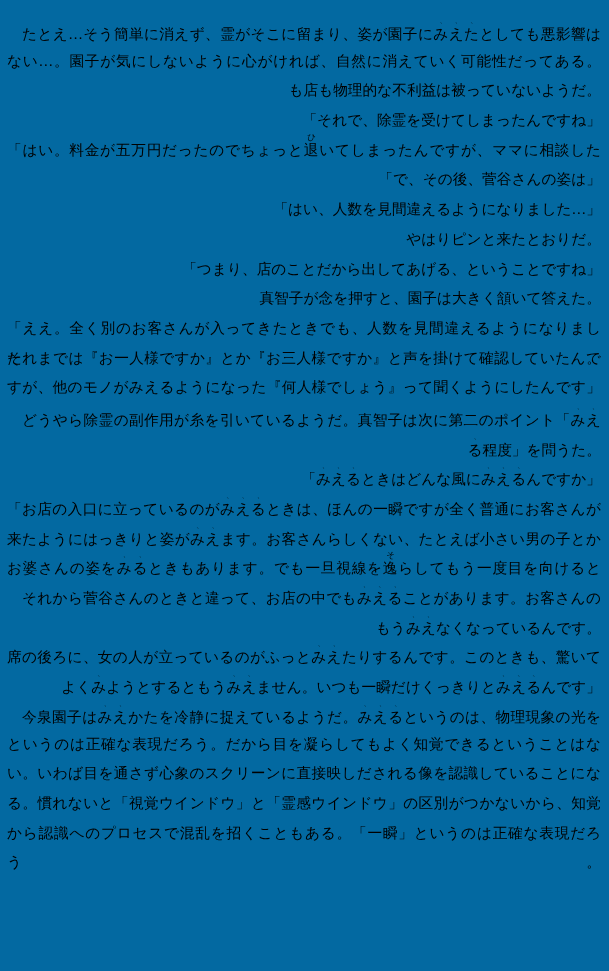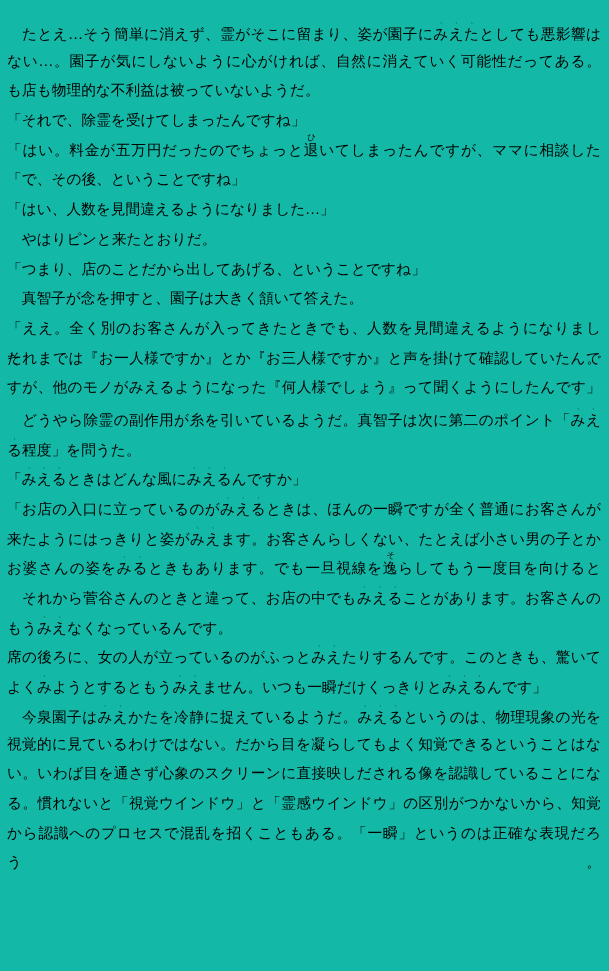--- a/index.html
+++ b/index.html
@@ -12,29 +12,29 @@
     height: 971px;
     overflow: hidden;
     color: #000000;
     font-family: "Liberation Serif", "DejaVu Serif", serif;
   }
   .page {
     box-sizing: border-box;
     width: 609px;
     height: 971px;
     padding: 17px 8px 0 7px;
-    background: #14b8a6;
+    background: #0369a1;
   }
   .line {
     margin: 0;
     font-size: 14.7px;
     line-height: 29.7px;
     height: 29.7px;
     letter-spacing: 0;
-    text-align: left;
+    text-align: right;
     color: #000000;
   }
   
   .line.fill {
     text-align: justify;
     text-align-last: justify;
   }
   
   .dots {
     -webkit-text-emphasis: filled sesame;
@@ -57,37 +57,37 @@
 </head>
 <body>
 
 <main class="page">
   <div id="text-block">
       <p class="line fill">　たとえ…そう簡単に消えず、霊がそこに留まり、姿が園子に<span class="dots">みえた</span>としても悪影響は</p>
       <p class="line fill">ない…。園子が気にしないように心がければ、自然に消えていく可能性だってある。</p>
       <p class="line">も店も物理的な不利益は被っていないようだ。</p>
       <p class="line">「それで、除霊を受けてしまったんですね」</p>
       <p class="line fill">「はい。料金が五万円だったのでちょっと<span class="rbase">退<span class="rtext">ひ</span></span>いてしまったんですが、ママに相談した</p>
-      <p class="line">「で、その後、ということですね」</p>
+      <p class="line">「で、その後、菅谷さんの姿は」</p>
       <p class="line">「はい、人数を見間違えるようになりました…」</p>
       <p class="line">　やはりピンと来たとおりだ。</p>
       <p class="line">「つまり、店のことだから出してあげる、ということですね」</p>
       <p class="line">　真智子が念を押すと、園子は大きく頷いて答えた。</p>
       <p class="line fill">「ええ。全く別のお客さんが入ってきたときでも、人数を見間違えるようになりました。</p>
       <p class="line fill">それまでは『お一人様ですか』とか『お三人様ですか』と声を掛けて確認していたんで</p>
       <p class="line fill">すが、他のモノがみえるようになった『何人様でしょう』って聞くようにしたんです」</p>
       <p class="line fill">　どうやら除霊の副作用が糸を引いているようだ。真智子は次に第二のポイント「<span class="dots">みえ</span></p>
       <p class="line"><span class="dots">る</span>程度」を問うた。</p>
       <p class="line">「<span class="dots">みえる</span>ときはどんな風に<span class="dots">みえる</span>んですか」</p>
       <p class="line fill">「お店の入口に立っているのが<span class="dots">みえる</span>ときは、ほんの一瞬ですが全く普通にお客さんが</p>
       <p class="line fill">来たようにはっきりと姿が<span class="dots">みえ</span>ます。お客さんらしくない、たとえば小さい男の子とか</p>
       <p class="line fill">お婆さんの姿を<span class="dots">みる</span>ときもあります。でも一旦視線を<span class="rbase">逸<span class="rtext">そ</span></span>らしてもう一度目を向けると</p>
       <p class="line fill">　それから菅谷さんのときと違って、お店の中でも<span class="dots">みえる</span>ことがあります。お客さんの</p>
       <p class="line">もう<span class="dots">みえ</span>なくなっているんです。</p>
       <p class="line fill">席の後ろに、女の人が立っているのがふっと<span class="dots">みえ</span>たりするんです。このときも、驚いて</p>
       <p class="line">よく<span class="dots">み</span>ようとするともう<span class="dots">みえ</span>ません。いつも一瞬だけくっきりと<span class="dots">みえる</span>んです」</p>
       <p class="line fill">　今泉園子は<span class="dots">みえ</span>かたを冷静に捉えているようだ。<span class="dots">みえる</span>というのは、物理現象の光を</p>
-      <p class="line fill">視覚的に見ているわけではない。だから目を凝らしてもよく知覚できるということはな</p>
+      <p class="line fill">というのは正確な表現だろう。だから目を凝らしてもよく知覚できるということはな</p>
       <p class="line fill">い。いわば目を通さず心象のスクリーンに直接映しだされる像を認識していることにな</p>
       <p class="line fill">る。慣れないと「視覚ウインドウ」と「霊感ウインドウ」の区別がつかないから、知覚</p>
       <p class="line fill">から認識へのプロセスで混乱を招くこともある。「一瞬」というのは正確な表現だろう。</p>
     </div>
 </main>
 
 </body></html>

